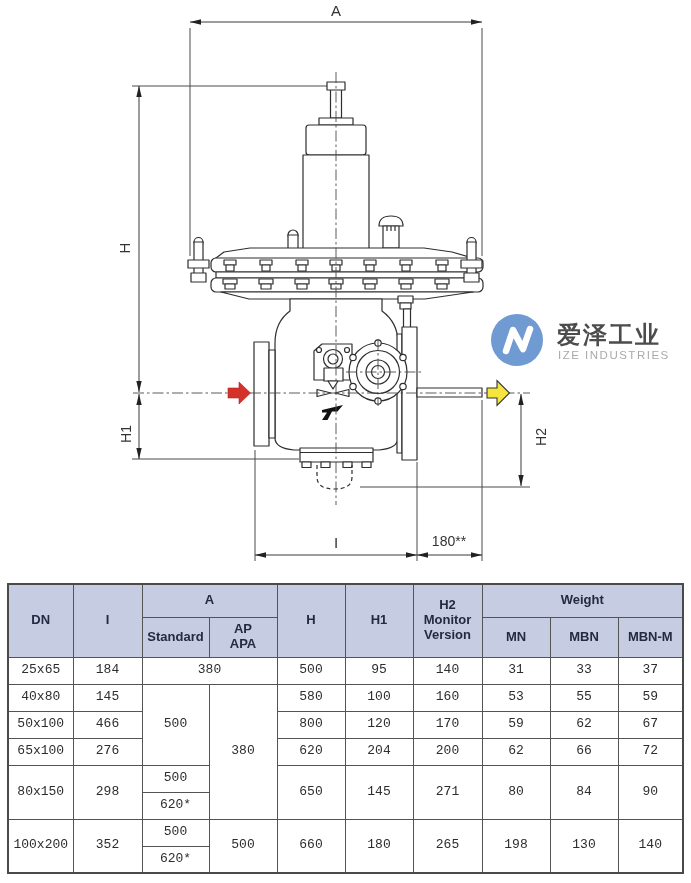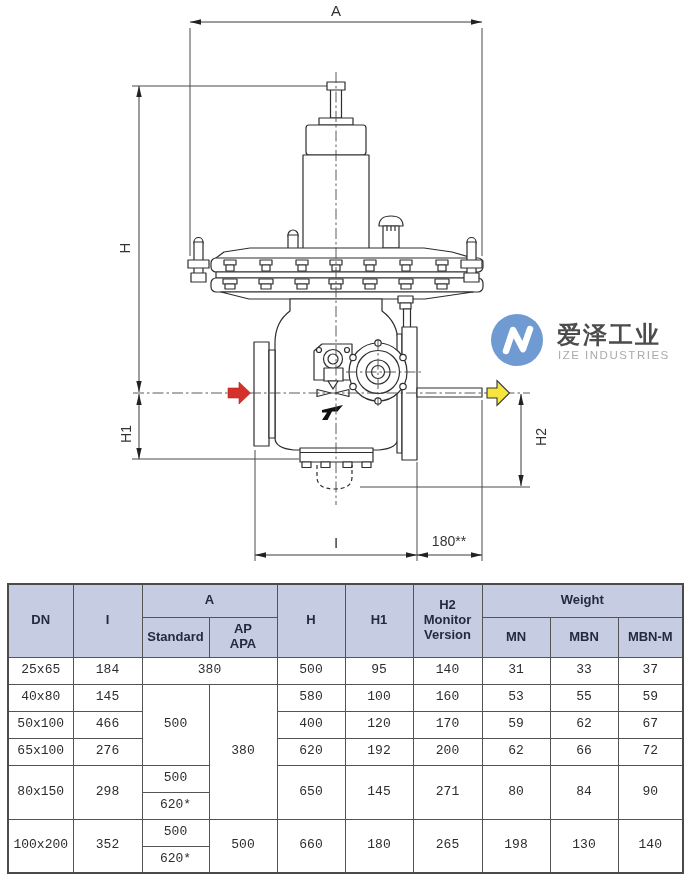--- a/index.html
+++ b/index.html
@@ -270,32 +270,32 @@
       <td>580</td>
       <td>100</td>
       <td>160</td>
       <td>53</td>
       <td>55</td>
       <td>59</td>
     </tr>
     <tr class="drow">
       <td>50x100</td>
       <td>466</td>
-      <td>400</td>
+      <td>800</td>
       <td>120</td>
       <td>170</td>
       <td>59</td>
       <td>62</td>
       <td>67</td>
     </tr>
     <tr class="drow">
       <td>65x100</td>
       <td>276</td>
       <td>620</td>
-      <td>192</td>
+      <td>204</td>
       <td>200</td>
       <td>62</td>
       <td>66</td>
       <td>72</td>
     </tr>
     <tr class="drow">
       <td rowspan="2">80x150</td>
       <td rowspan="2">298</td>
       <td>500</td>
       <td rowspan="2">650</td>

